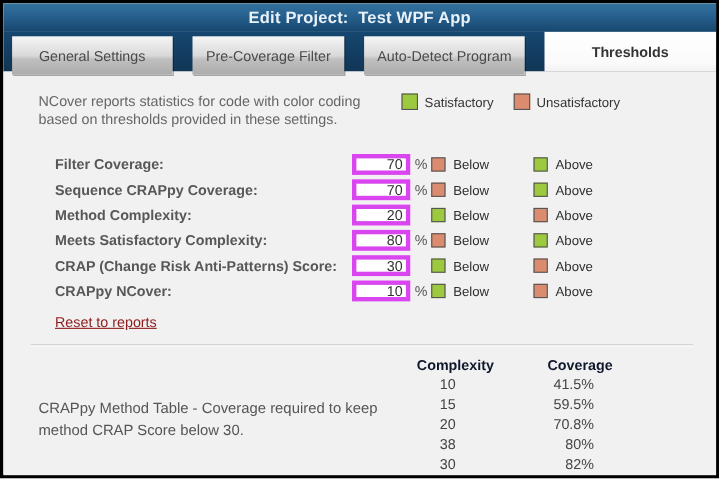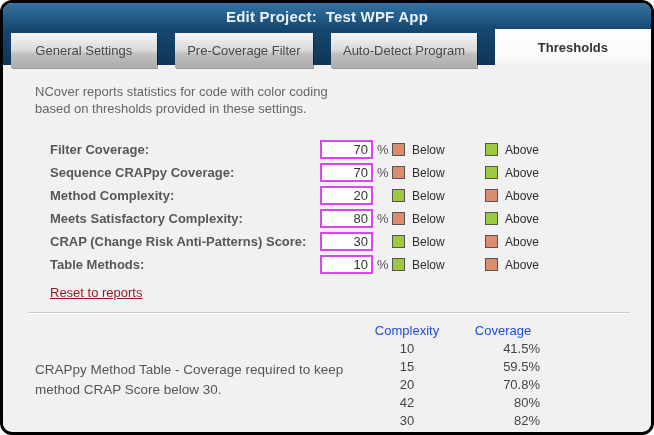--- a/index.html
+++ b/index.html
@@ -1,21 +1,21 @@
 <!DOCTYPE html>
 <html><head>
 <meta charset="utf-8">
 <style>
   * { margin:0; padding:0; box-sizing:border-box; }
   html,body { background:#fff; font-family:"Liberation Sans", sans-serif; }
 
   .window {
     width:654px; height:435px;
     border:3px solid #000;
-    border-radius:12px;
+    border-radius:0;
     overflow:hidden;
     background:#F1F1F2;
   }
 
   
   .titlebar {
     height:26px;
     background:linear-gradient(180deg,#34739F 0%,#27608E 45%,#16476E 100%);
     display:flex; align-items:center; justify-content:center;
   }
@@ -73,21 +73,21 @@
   .rows { margin-top:21px; margin-left:15px; }
   .thr-row {
     height:23px;
     display:grid;
     grid-template-columns:270px 54px 18px 93px auto;
     align-items:center;
   }
   .thr-label { font-size:13px; font-weight:bold; color:#575757; white-space:nowrap; }
   .thr-input {
     width:53px; height:19px;
-    border:2px solid #d946ef; background:#fff;
+    border:4px solid #d946ef; background:#fff;
     font-family:"Liberation Sans", sans-serif;
     font-size:13px; color:#333; text-align:right;
     padding-right:3px; outline:none;
   }
   .thr-unit { font-size:13px; color:#555; padding-left:3px; }
   .flag { display:flex; align-items:center; }
   .flag-swatch { width:13px; height:13px; border:1px solid #555; margin-right:7px; }
   .flag-label { font-size:12px; color:#2E2E2E; }
 
   .reset-link {
@@ -105,22 +105,22 @@
   }
 
   .bottom { display:flex; margin-top:8px; }
   .bottom .note {
     flex:0 0 322px;
     margin-top:38px;
     font-size:13.5px; color:#555; line-height:20px;
   }
   .ct-table { border-collapse:collapse; margin-left:8px; }
   .ct-table th {
-    font-size:13px; font-weight:normal; color:#1d4ed8;
-    line-height:18px; text-align:center;
+    font-size:13px; font-weight:bold; color:#0f172a;
+    line-height:18px; text-align:right;
   }
   .ct-table td {
     font-size:13px; color:#444; line-height:18px; text-align:center;
   }
   .ct-table .col-complexity { width:84px; }
   .ct-table .col-coverage { width:108px; }
   .ct-table td.col-coverage { text-align:right; padding-right:17px; }
 </style>
 </head>
 <body>
@@ -135,20 +135,30 @@
       <div class="tab">General Settings</div>
       <div class="tab">Pre-Coverage Filter</div>
       <div class="tab">Auto-Detect Program</div>
       <div class="tab active">Thresholds</div>
     </div>
 
   <div class="content">
 
     <div class="intro">
       <div class="desc">NCover reports statistics for code with color coding based on thresholds provided in these settings.</div>
+      <div class="legend">
+          <div class="legend-item">
+    <span class="legend-swatch" style="background: rgb(156, 201, 61);"></span>
+    <span class="legend-label">Satisfactory</span>
+  </div>
+          <div class="legend-item">
+    <span class="legend-swatch" style="background: rgb(220, 140, 110);"></span>
+    <span class="legend-label">Unsatisfactory</span>
+  </div>
+        </div>
     </div>
 
     <div class="rows">
         <div class="thr-row">
     <span class="thr-label">Filter Coverage:</span>
     <input class="thr-input" type="text" value="70" style="">
     <span class="thr-unit">%</span>
     <span class="flag">
       <span class="flag-swatch" style="background: rgb(220, 140, 110);"></span>
       <span class="flag-label">Below</span>
@@ -204,21 +214,21 @@
     <span class="flag">
       <span class="flag-swatch" style="background: rgb(156, 201, 61);"></span>
       <span class="flag-label">Below</span>
     </span>
     <span class="flag">
       <span class="flag-swatch" style="background: rgb(220, 140, 110);"></span>
       <span class="flag-label">Above</span>
     </span>
   </div>
         <div class="thr-row">
-    <span class="thr-label">Table Methods:</span>
+    <span class="thr-label">CRAPpy NCover:</span>
     <input class="thr-input" type="text" value="10" style="">
     <span class="thr-unit">%</span>
     <span class="flag">
       <span class="flag-swatch" style="background: rgb(156, 201, 61);"></span>
       <span class="flag-label">Below</span>
     </span>
     <span class="flag">
       <span class="flag-swatch" style="background: rgb(220, 140, 110);"></span>
       <span class="flag-label">Above</span>
     </span>
@@ -245,21 +255,21 @@
   </tr>
             <tr>
     <td class="col-complexity">15</td>
     <td class="col-coverage">59.5%</td>
   </tr>
             <tr>
     <td class="col-complexity">20</td>
     <td class="col-coverage">70.8%</td>
   </tr>
             <tr>
-    <td class="col-complexity">42</td>
+    <td class="col-complexity">38</td>
     <td class="col-coverage">80%</td>
   </tr>
             <tr>
     <td class="col-complexity">30</td>
     <td class="col-coverage">82%</td>
   </tr>
             <tr>
     <td class="col-complexity">31+</td>
     <td class="col-coverage">Uncharted</td>
   </tr>

